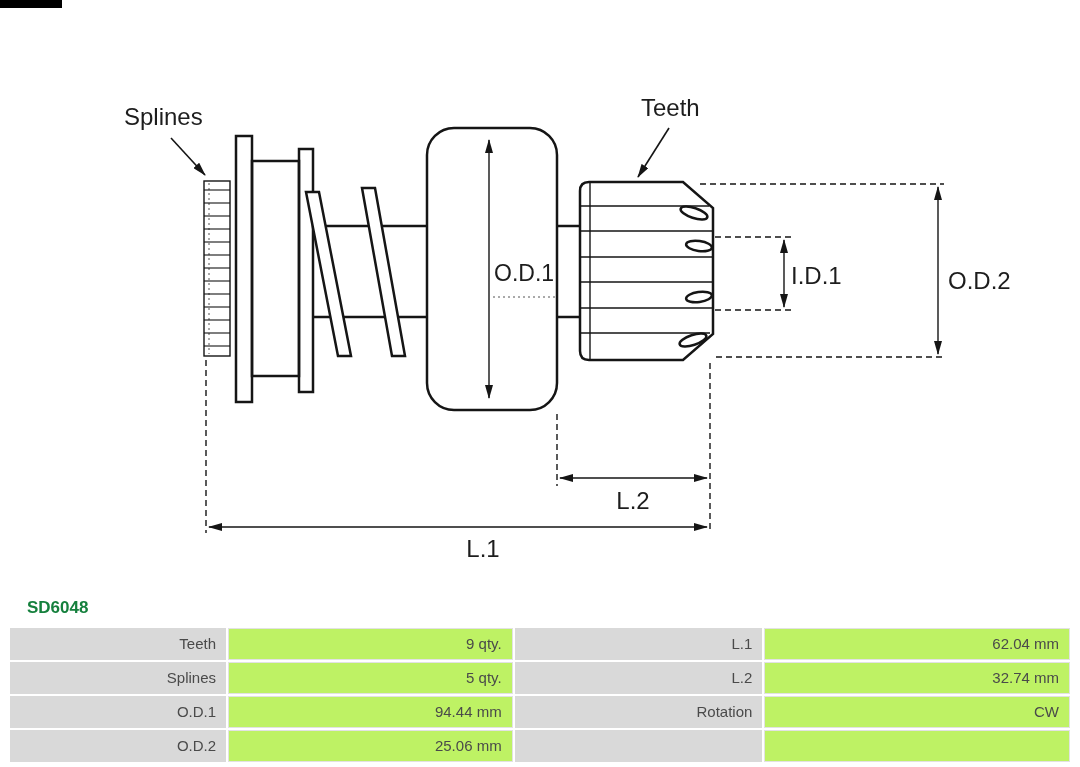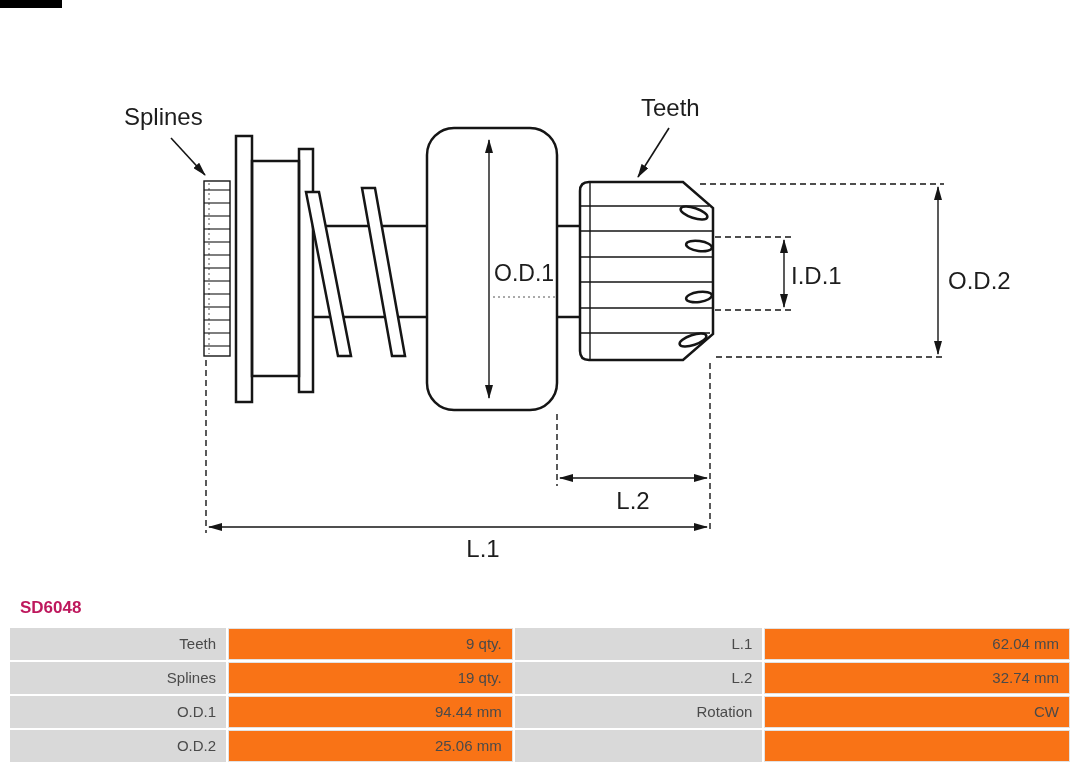--- a/index.html
+++ b/index.html
@@ -14,33 +14,33 @@
   svg .outline-w { fill:#ffffff; stroke:#151515; stroke-width:2.5; }
   svg .thin      { fill:none; stroke:#151515; stroke-width:1.4; }
   svg .hatch     { stroke:#151515; stroke-width:1.1; }
   svg .dashed    { fill:none; stroke:#151515; stroke-width:1.4; stroke-dasharray:6 4; }
   svg .dotted    { fill:none; stroke:#555555; stroke-width:1; stroke-dasharray:2 3; }
   svg .dim       { fill:none; stroke:#151515; stroke-width:1.4; }
   svg .leader    { fill:none; stroke:#151515; stroke-width:1.6; }
   svg text.lbl   { font-family:"Liberation Sans", sans-serif; font-size:24px; fill:#1d1d1d; }
   svg text.lbl-s { font-family:"Liberation Sans", sans-serif; font-size:23px; fill:#1d1d1d; }
 
-  .part-number { margin:20px 0 8px 20px; font-size:17px; font-weight:700; color:#be185d; }
+  .part-number { margin:20px 0 8px 27px; font-size:17px; font-weight:700; color:#15803d; }
 
   table.spec-table {
     width:1064px; margin:0 8px; table-layout:fixed;
     border-collapse:separate; border-spacing:2px;
   }
   table.spec-table td {
     font-size:15px; color:#4a4a4a; padding:6px 10px 7px 10px;
     text-align:right; vertical-align:middle; white-space:nowrap;
     overflow:hidden;
   }
   td.cell-label { background:#d9d9d9; }
-  td.cell-value { background:#f97316; border:1px solid #e2e2e2; }
+  td.cell-value { background:#bef264; border:1px solid #e2e2e2; }
 </style>
 </head>
 <body>
 
 <div class="brand-bar"></div>
 
 <svg class="drawing" width="1080" height="578" viewBox="0 0 1080 578">
   <defs>
     <marker id="ah" viewBox="0 0 14 8" markerWidth="14" markerHeight="8" refX="13" refY="4" orient="auto-start-reverse" markerUnits="userSpaceOnUse">
       <path d="M0,0 L14,4 L0,8 Z" fill="#151515"></path>
@@ -158,21 +158,21 @@
   </colgroup>
   <tbody>
     <tr>
       <td class="cell-label">Teeth</td>
       <td class="cell-value">9 qty.</td>
       <td class="cell-label">L.1</td>
       <td class="cell-value">62.04 mm</td>
     </tr>
     <tr>
       <td class="cell-label">Splines</td>
-      <td class="cell-value">19 qty.</td>
+      <td class="cell-value">5 qty.</td>
       <td class="cell-label">L.2</td>
       <td class="cell-value">32.74 mm</td>
     </tr>
     <tr>
       <td class="cell-label">O.D.1</td>
       <td class="cell-value">94.44 mm</td>
       <td class="cell-label">Rotation</td>
       <td class="cell-value">CW</td>
     </tr>
     <tr>

